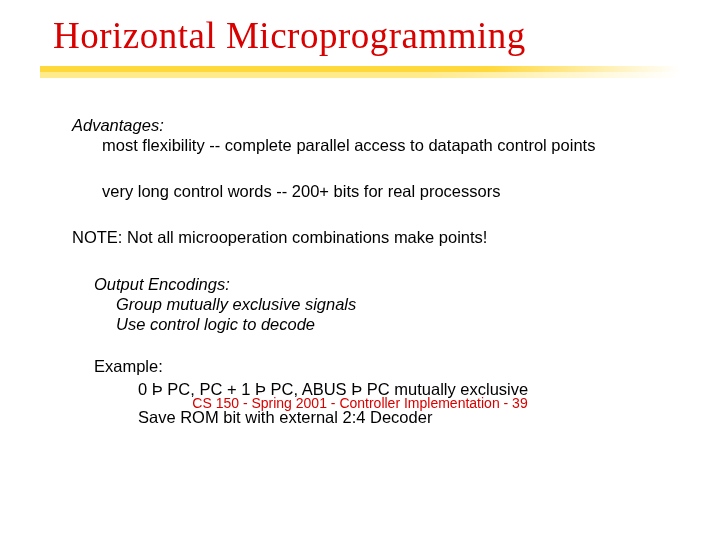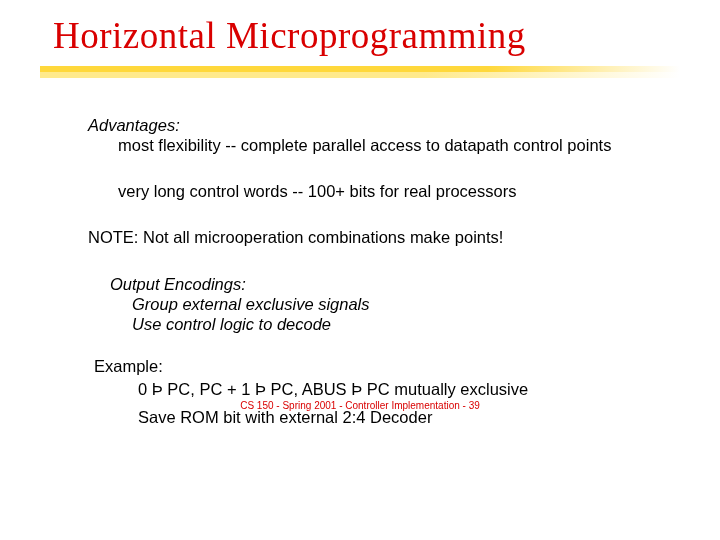--- a/index.html
+++ b/index.html
@@ -60,35 +60,34 @@
   .body {
     position: absolute;
     top: 115px;
     left: 72px;
     right: 40px;
     font-size: 16.5px;
     line-height: 1.22;
   }
   .section {
     margin-bottom: 26px;
-    margin-left: 16px;
   }
   .label {
     font-style: italic;
   }
   .indent1 { padding-left: 30px; }
   .indent2 { padding-left: 22px; }
   .indent3 { padding-left: 44px; }
   .footer {
     position: absolute;
     bottom: 16px;
     left: 0;
     width: 100%;
     text-align: center;
-    font-size: 10px;
+    font-size: 14px;
     color: #d90000;
   }
 </style>
 </head>
 <body>
 
 <div class="slide">
 
   <div class="title">Horizontal Microprogramming</div>
 
@@ -98,28 +97,28 @@
   </div>
 
   <div class="body">
 
     <div class="section">
       <div class="label">Advantages:</div>
       <div class="indent1">most flexibility -- complete parallel access to datapath control points</div>
     </div>
 
     <div class="section">
-      <div class="indent1">very long control words -- 100+ bits for real processors</div>
+      <div class="indent1">very long control words -- 200+ bits for real processors</div>
     </div>
 
     <div class="section">NOTE:  Not all microoperation combinations make points!</div>
 
     <div class="section indent2" style="margin-bottom:22px;font-style:italic;">
       <div>Output Encodings:</div>
-      <div class="" style="padding-left:22px;">Group external exclusive signals</div>
+      <div class="" style="padding-left:22px;">Group mutually exclusive signals</div>
       <div class="" style="padding-left:22px;">Use control logic to decode</div>
     </div>
 
     <div class="indent2">
       <div style="margin-bottom:3px;">Example:</div>
       <div class="indent3" style="margin-bottom:8px;">0 Þ PC, PC + 1 Þ PC, ABUS Þ PC mutually exclusive</div>
       <div class="indent3">Save ROM bit with external 2:4 Decoder</div>
     </div>
 
   </div>

